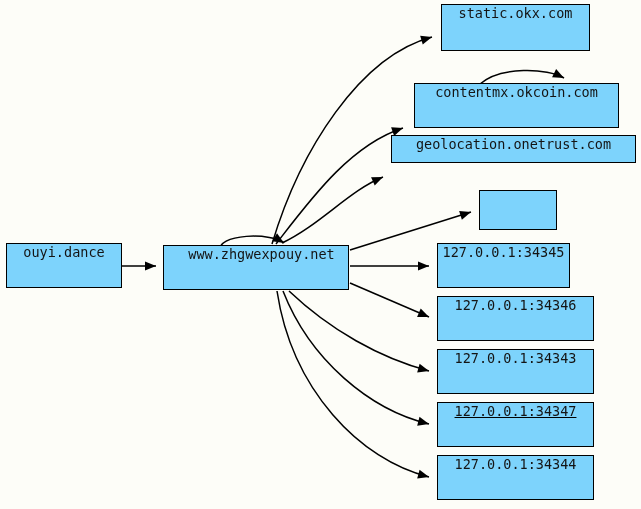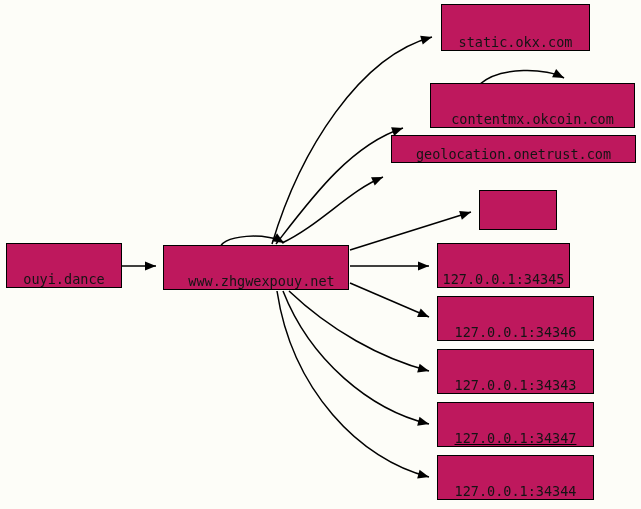--- a/index.html
+++ b/index.html
@@ -21,23 +21,23 @@
     left: 0;
     top: 0;
     width: 641px;
     height: 509px;
     pointer-events: none;
   }
   .node {
     position: absolute;
     box-sizing: border-box;
     border: 1.6px solid #000;
-    background: #be185d;
+    background: #7dd3fc;
     display: flex;
-    align-items: flex-end;
+    align-items: flex-start;
     justify-content: center;
     z-index: 3;
   }
   .node-label {
     font-family: "DejaVu Sans Mono", "Liberation Mono", monospace;
     font-size: 13.5px;
     color: #141414;
     white-space: nowrap;
     letter-spacing: 0px;
   }
@@ -86,21 +86,21 @@
   <div id="nodes">
       <div class="node" style="left: 6px; top: 243px; width: 116px; height: 45px; border-color: rgb(0, 0, 0);">
         <span class="node-label">ouyi.dance</span>
       </div>
       <div class="node" style="left: 163px; top: 245px; width: 186px; height: 45px; border-color: rgb(0, 0, 0); padding-left: 11px;">
         <span class="node-label">www.zhgwexpouy.net</span>
       </div>
       <div class="node" style="left: 441px; top: 4px; width: 149px; height: 47px; border-color: rgb(0, 0, 0);">
         <span class="node-label">static.okx.com</span>
       </div>
-      <div class="node" style="left: 414px; top: 83px; width: 205px; height: 45px; border-color: rgb(0, 0, 0); margin-left: 16px;">
+      <div class="node" style="left: 414px; top: 83px; width: 205px; height: 45px; border-color: rgb(0, 0, 0);">
         <span class="node-label">contentmx.okcoin.com</span>
       </div>
       <div class="node" style="left: 391px; top: 135px; width: 245px; height: 28px; border-color: rgb(0, 0, 0);">
         <span class="node-label">geolocation.onetrust.com</span>
       </div>
       <div class="node" style="left: 479px; top: 190px; width: 78px; height: 40px; border-color: rgb(0, 0, 0);">
         <span class="node-label"></span>
       </div>
       <div class="node" style="left: 437px; top: 243px; width: 133px; height: 45px; border-color: rgb(0, 0, 0);">
         <span class="node-label">127.0.0.1:34345</span>

